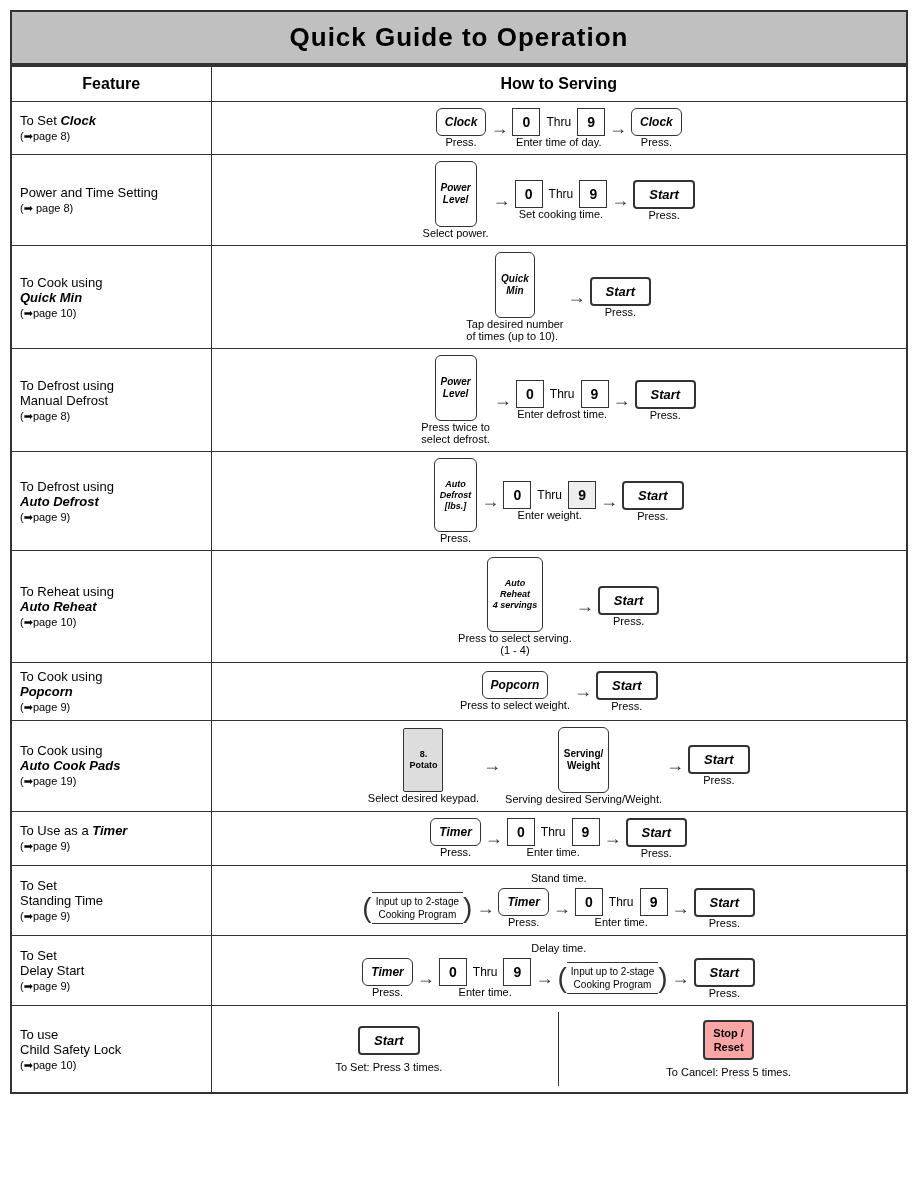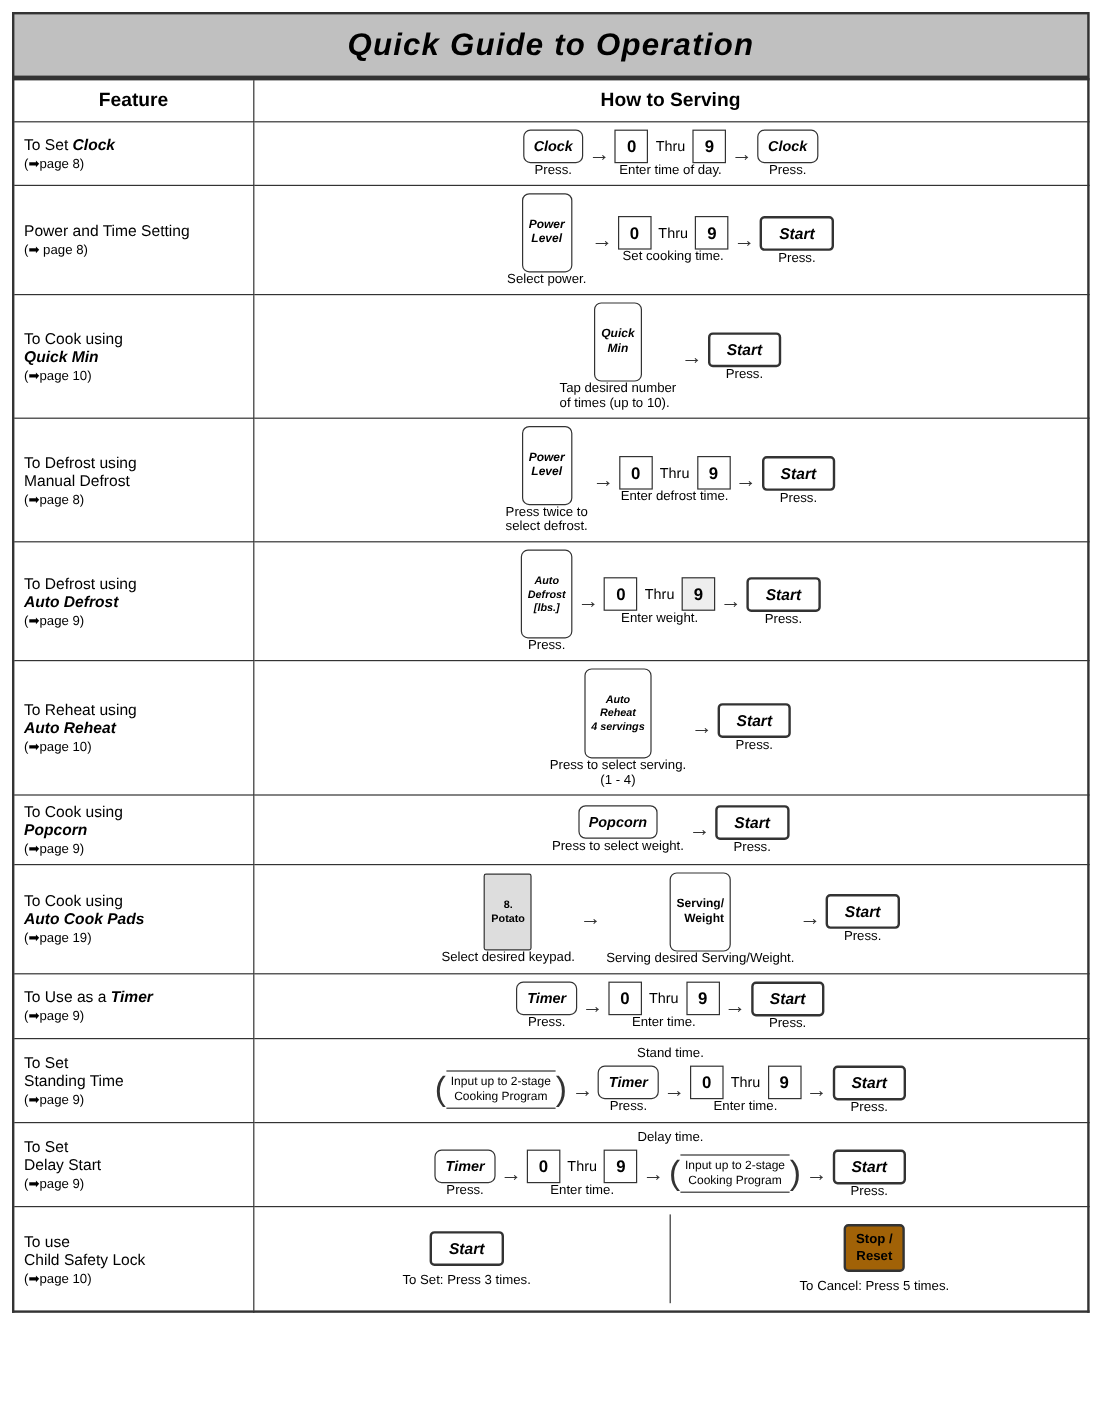--- a/index.html
+++ b/index.html
@@ -14,21 +14,20 @@
       background: #c0c0c0;
       border: 2px solid #333;
       text-align: center;
       padding: 10px 0;
       margin-bottom: 0;
     }
     .page-title h1 {
       font-size: 26px;
       font-weight: 900;
       color: #000;
-      font-style: italic;
       letter-spacing: 1px;
     }
     table.guide {
       width: 100%;
       border-collapse: collapse;
       border: 2px solid #333;
     }
     table.guide th, table.guide td {
       border: 1px solid #333;
       padding: 6px 8px;
@@ -136,21 +135,21 @@
     .bracket-group {
       display: inline-flex;
       align-items: center;
       gap: 0;
     }
     .stop-reset-btn {
       border: 2px solid #333;
       padding: 4px 8px;
       font-size: 11px;
       font-weight: bold;
-      background: #a16207;
+      background: #fca5a5;
       border-radius: 4px;
       text-align: center;
       line-height: 1.3;
     }
     .thru-text {
       font-size: 12px;
     }
   </style>
 </head>
 <body>
@@ -351,21 +350,21 @@
           <span class="page-ref">(➡page 19)</span>
         </td>
         <td class="op-cell">
           <div class="op-row">
             <div class="op-section">
               <button class="btn btn-square btn-small" style="font-size:9px;min-width:38px;line-height:1.2;background:#ddd;">8.<br>Potato</button>
               <span class="label-text">Select desired keypad.</span>
             </div>
             <span class="arrow">→</span>
             <div class="op-section">
-              <button class="btn btn-rounded btn-small btn-multiline" style="font-size:10px;line-height:1.2;text-align:right;">Serving/<br>Weight</button>
+              <button class="btn btn-rounded btn-small btn-multiline" style="font-size:10px;line-height:1.2;">Serving/<br>Weight</button>
               <span class="label-text">Serving desired Serving/Weight.</span>
             </div>
             <span class="arrow">→</span>
             <div class="op-section">
               <button class="start-btn">Start</button>
               <span class="label-text">Press.</span>
             </div>
           </div>
         </td>
       </tr>

